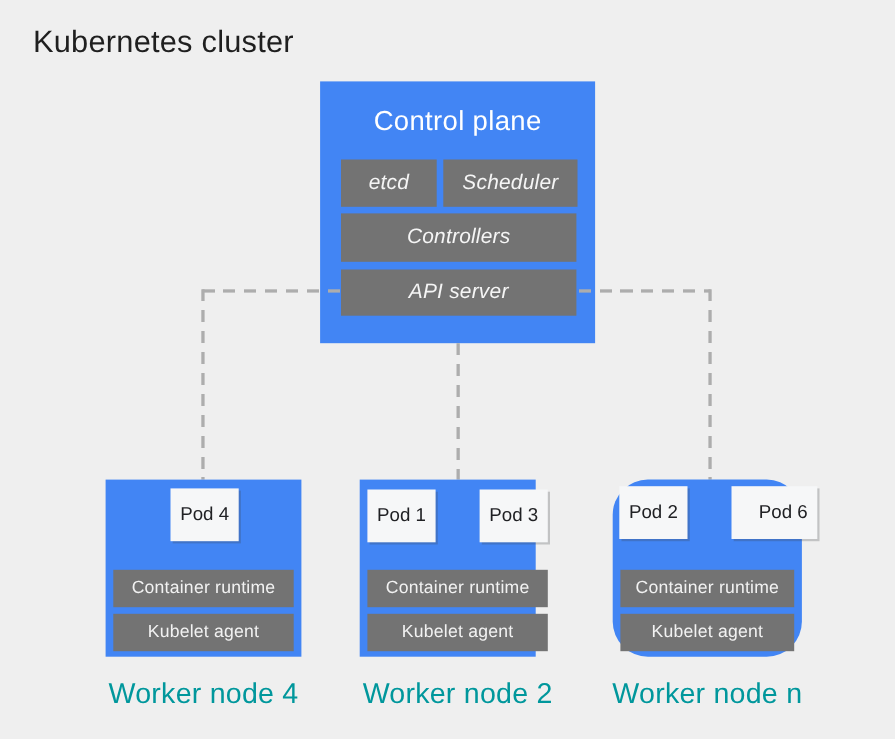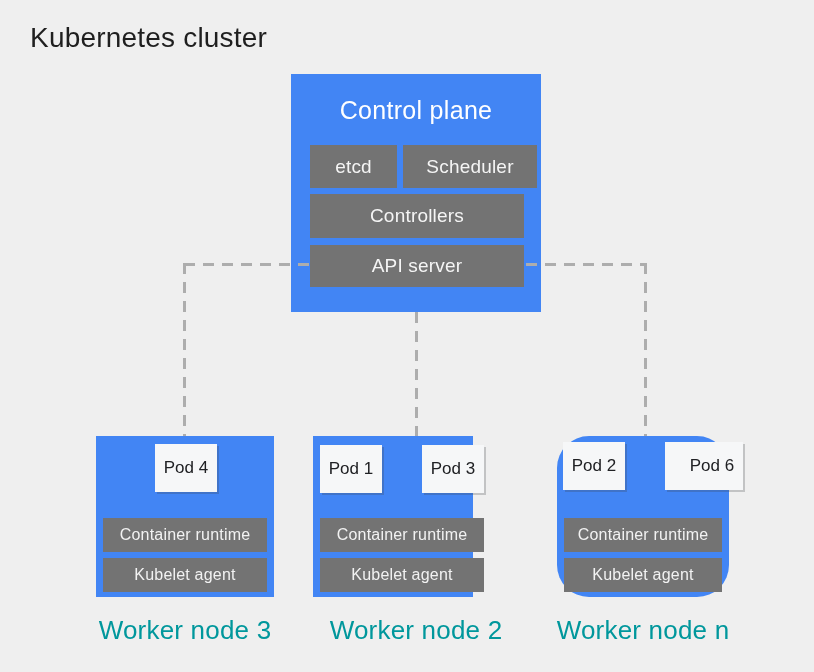--- a/index.html
+++ b/index.html
@@ -48,33 +48,34 @@
     position:absolute;left:0;top:22px;width:100%;
     text-align:center;font-size:25px;color:#FFFFFF;letter-spacing:.3px;
   }
   .comp{
     position:relative;z-index:2;
     background:var(--comp-gray);
     color:#F5F5F5;
     display:flex;align-items:center;justify-content:center;
     font-size:19px;letter-spacing:.2px;
     position:absolute;
+    font-style:italic;
   }
   #cp-etcd{left:19px;top:71px;width:87px;height:43px;}
-  #cp-sched{left:112px;top:71px;width:134px;height:43px;text-align:center;}
+  #cp-sched{left:112px;top:71px;width:122px;height:43px;text-align:center;}
   #cp-ctrl{left:19px;top:120px;width:214px;height:44px;}
   #cp-api{left:19px;top:171px;width:214px;height:42px;}
 
   
   .worker{
     position:absolute;top:436px;height:161px;
     background:var(--node-blue);
   }
   #worker-1{left:96px;width:178px;}
-  #worker-2{left:313px;width:160px;}
+  #worker-2{left:327px;width:160px;}
   #worker-3{left:557px;width:172px;border-radius:32px;}
 
   .pod{
     position:absolute;width:62px;height:48px;
     background:#F6F7F8;
     box-shadow:2px 2px 0 rgba(60,64,67,.25);
     display:flex;align-items:center;justify-content:center;
     font-size:17px;color:#202124;
   }
   #worker-1 .pod{left:59px;top:8px;}
@@ -136,17 +137,17 @@
     <div class="bar bar2">Kubelet agent</div>
   </div>
 
   <div class="worker" id="worker-3">
     <div class="pod p-left">Pod 2</div>
     <div class="pod p-right">Pod 6</div>
     <div class="bar bar1">Container runtime</div>
     <div class="bar bar2">Kubelet agent</div>
   </div>
 
-  <div class="wlabel" id="wlabel-1">Worker node 3</div>
+  <div class="wlabel" id="wlabel-1">Worker node 4</div>
   <div class="wlabel" id="wlabel-2">Worker node 2</div>
   <div class="wlabel" id="wlabel-3">Worker node n</div>
 
 </div>
 
 </body></html>

